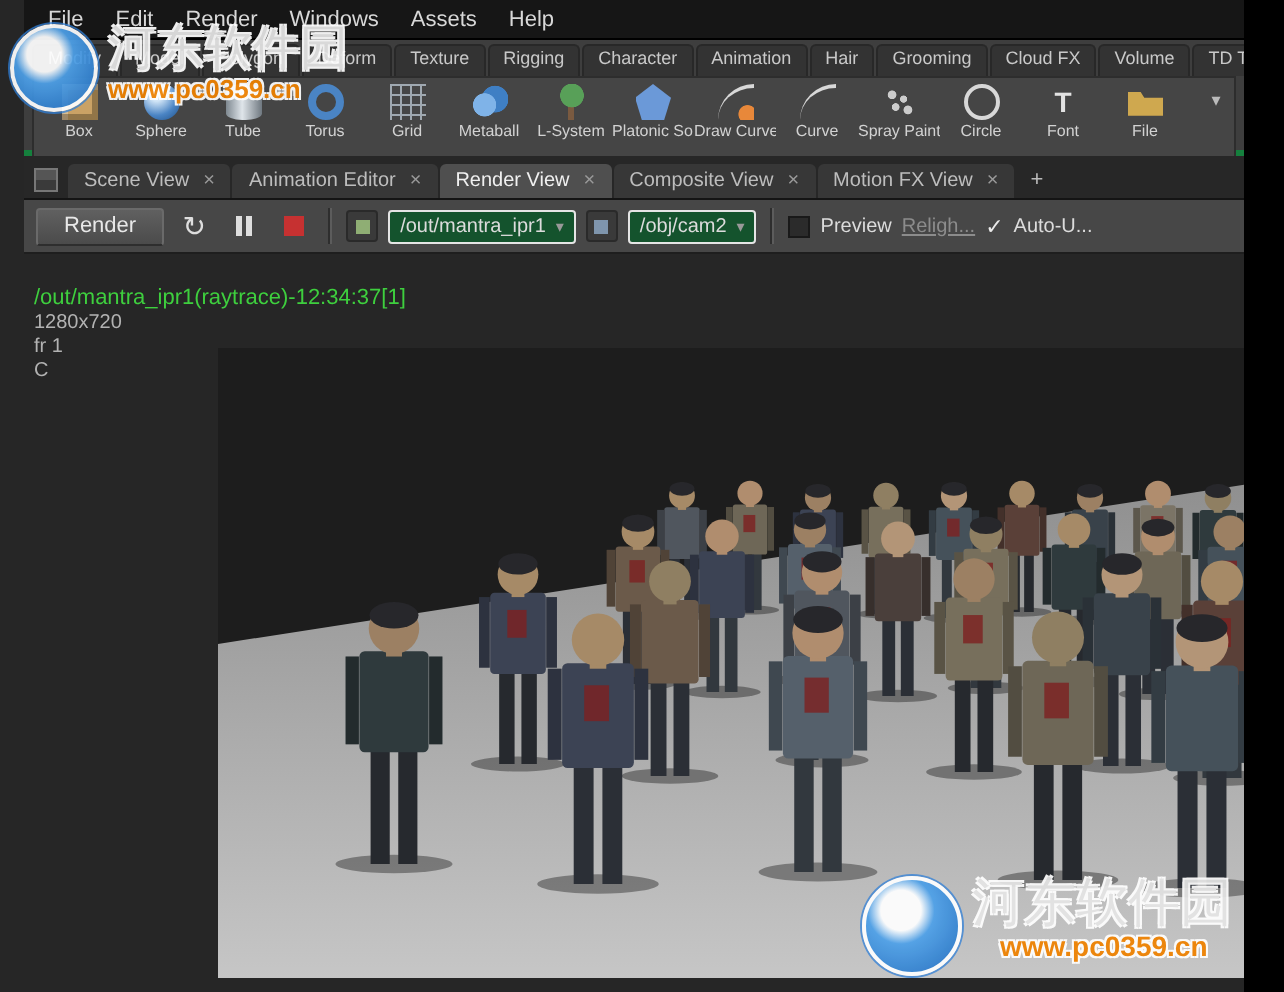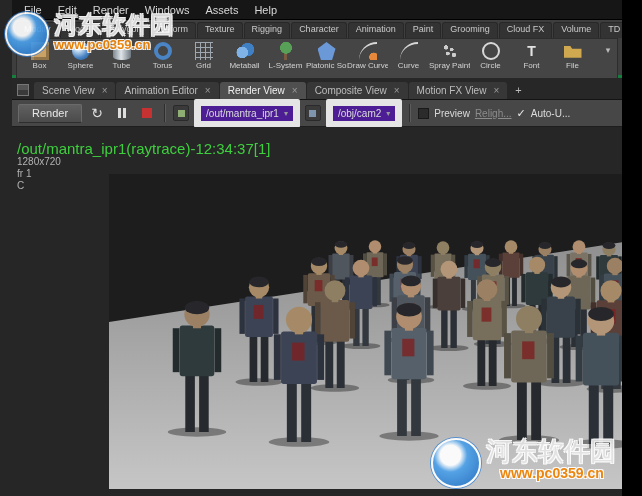--- a/index.html
+++ b/index.html
@@ -47,34 +47,34 @@
   .add-tab { color:#bbb; font-size:11px; padding:3px 7px; }
 
   
   .render-toolbar { height:27px; background:#474747; border-bottom:1px solid #1e1e1e; display:flex; align-items:center; gap:5px; padding:0 6px; }
   .render-button { background:linear-gradient(#606060,#4b4b4b); border:1px solid #6a6a6a; border-bottom-color:#2e2e2e; border-radius:2px; color:#e8e8e8; font-size:11px; padding:2px 13px 3px; }
   .tb-icon-btn { width:20px; height:20px; display:flex; align-items:center; justify-content:center; color:#dedede; font-size:14px; border-radius:2px; }
   .pause-bars { display:flex; gap:2px; }
   .pause-bars i { display:block; width:3px; height:10px; background:#dedede; }
   .stop-square { width:10px; height:10px; }
   .tb-sep { width:0; height:18px; border-left:1px solid #2e2e2e; border-right:1px solid #5c5c5c; margin:0 2px; }
-  .path-field { background:#4c1d95; border:7px solid #e5e5e5; color:#dcdcdc; font-size:10px; padding:2px 5px; display:flex; align-items:center; gap:5px; border-radius:2px; white-space:nowrap; }
+  .path-field { background:#14532d; border:1px solid #e5e5e5; color:#dcdcdc; font-size:10px; padding:2px 5px; display:flex; align-items:center; gap:5px; border-radius:2px; white-space:nowrap; }
   .field-arrow { color:#999; font-size:8px; }
   .chooser-btn { width:16px; height:16px; background:#3a3a3a; border:1px solid #2a2a2a; border-radius:2px; display:flex; align-items:center; justify-content:center; }
   .chooser-btn i { display:block; width:7px; height:7px; background:#8fae74; }
   .chooser-btn.cam i { background:#7f95ad; }
   .tb-check { width:11px; height:11px; background:#2b2b2b; border:1px solid #191919; }
   .tb-label { color:#dcdcdc; font-size:10px; white-space:nowrap; }
   .tb-label.dim { color:#8c8c8c;text-decoration:underline; }
   .check-glyph { color:#eaeaea; font-size:11px; }
 
   
   .render-area { position:relative; height:369px; background:#262626; }
   .status-block { position:absolute; left:5px; top:15px; }
-  .status-line { font-size:15px; line-height:14px; }
+  .status-line { font-size:11px; line-height:14px; }
   .status-sub { font-size:10px; line-height:12px; color:#b2b2b2; }
   .render-viewport { position:absolute; left:97px; top:47px; width:528px; height:315px; background:#1d1d1d; }
   .render-viewport svg { display:block; }
 
   
   .watermark { position:absolute; display:flex; align-items:flex-start; gap:5px; opacity:.93; pointer-events:none; z-index:60; }
   .watermark.tl { left:5px; top:12px; }
   .watermark.br { right:6px; bottom:8px; }
   .wm-logo { border-radius:50%; background: radial-gradient(circle at 38% 33%, #ffffff 0 24%, #4da0e8 40%, #1f6cc0 100%); border:2px solid #fff; box-shadow:0 0 0 1px rgba(47,127,216,.8); }
   .tl .wm-logo { width:44px; height:44px; }
@@ -105,21 +105,21 @@
     <div class="shelf-tabs">
 
     <span class="shelf-tab">Modify</span>
         <span class="shelf-tab">Model</span>
         <span class="shelf-tab">Polygon</span>
         <span class="shelf-tab">Deform</span>
         <span class="shelf-tab">Texture</span>
         <span class="shelf-tab">Rigging</span>
         <span class="shelf-tab">Character</span>
         <span class="shelf-tab">Animation</span>
-        <span class="shelf-tab">Paint</span>
+        <span class="shelf-tab">Hair</span>
         <span class="shelf-tab">Grooming</span>
         <span class="shelf-tab">Cloud FX</span>
         <span class="shelf-tab">Volume</span>
         <span class="shelf-tab">TD Tools</span>
       </div>
     <div class="shelf-tools-row">
       <div class="shelf-tools">
 
       <div class="tool">
             <div class="tool-icon icon-box"></div>

